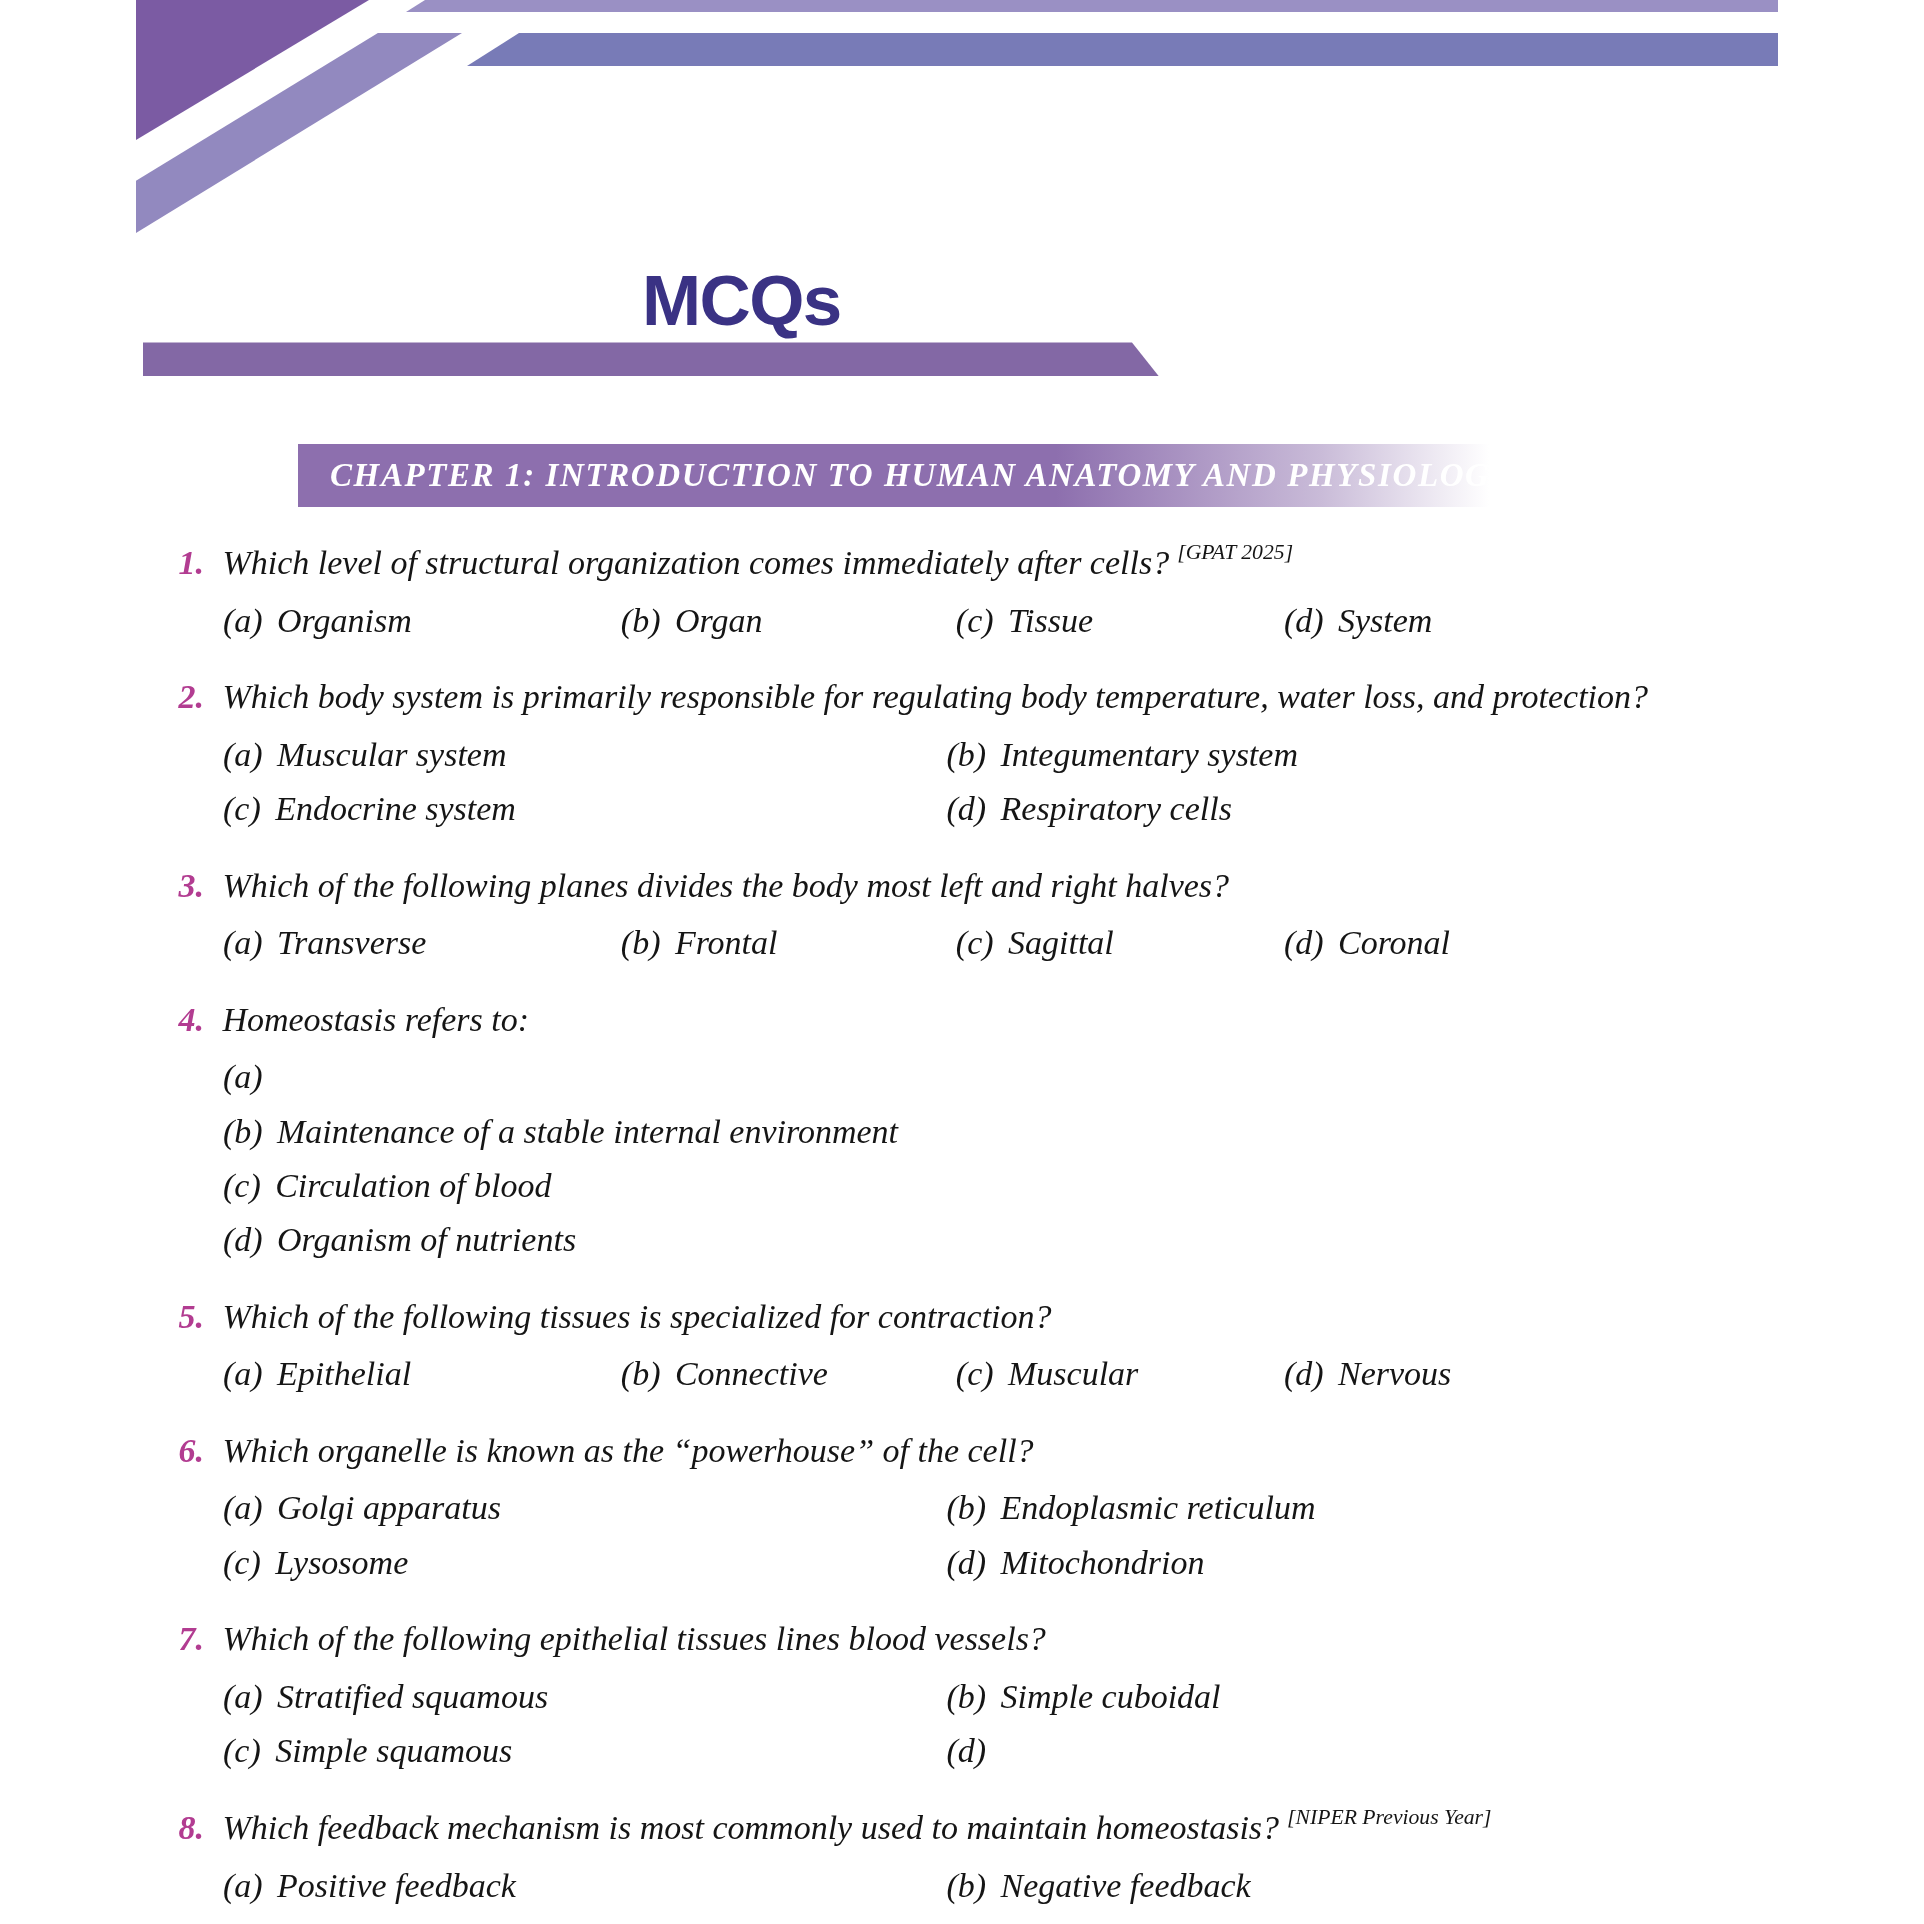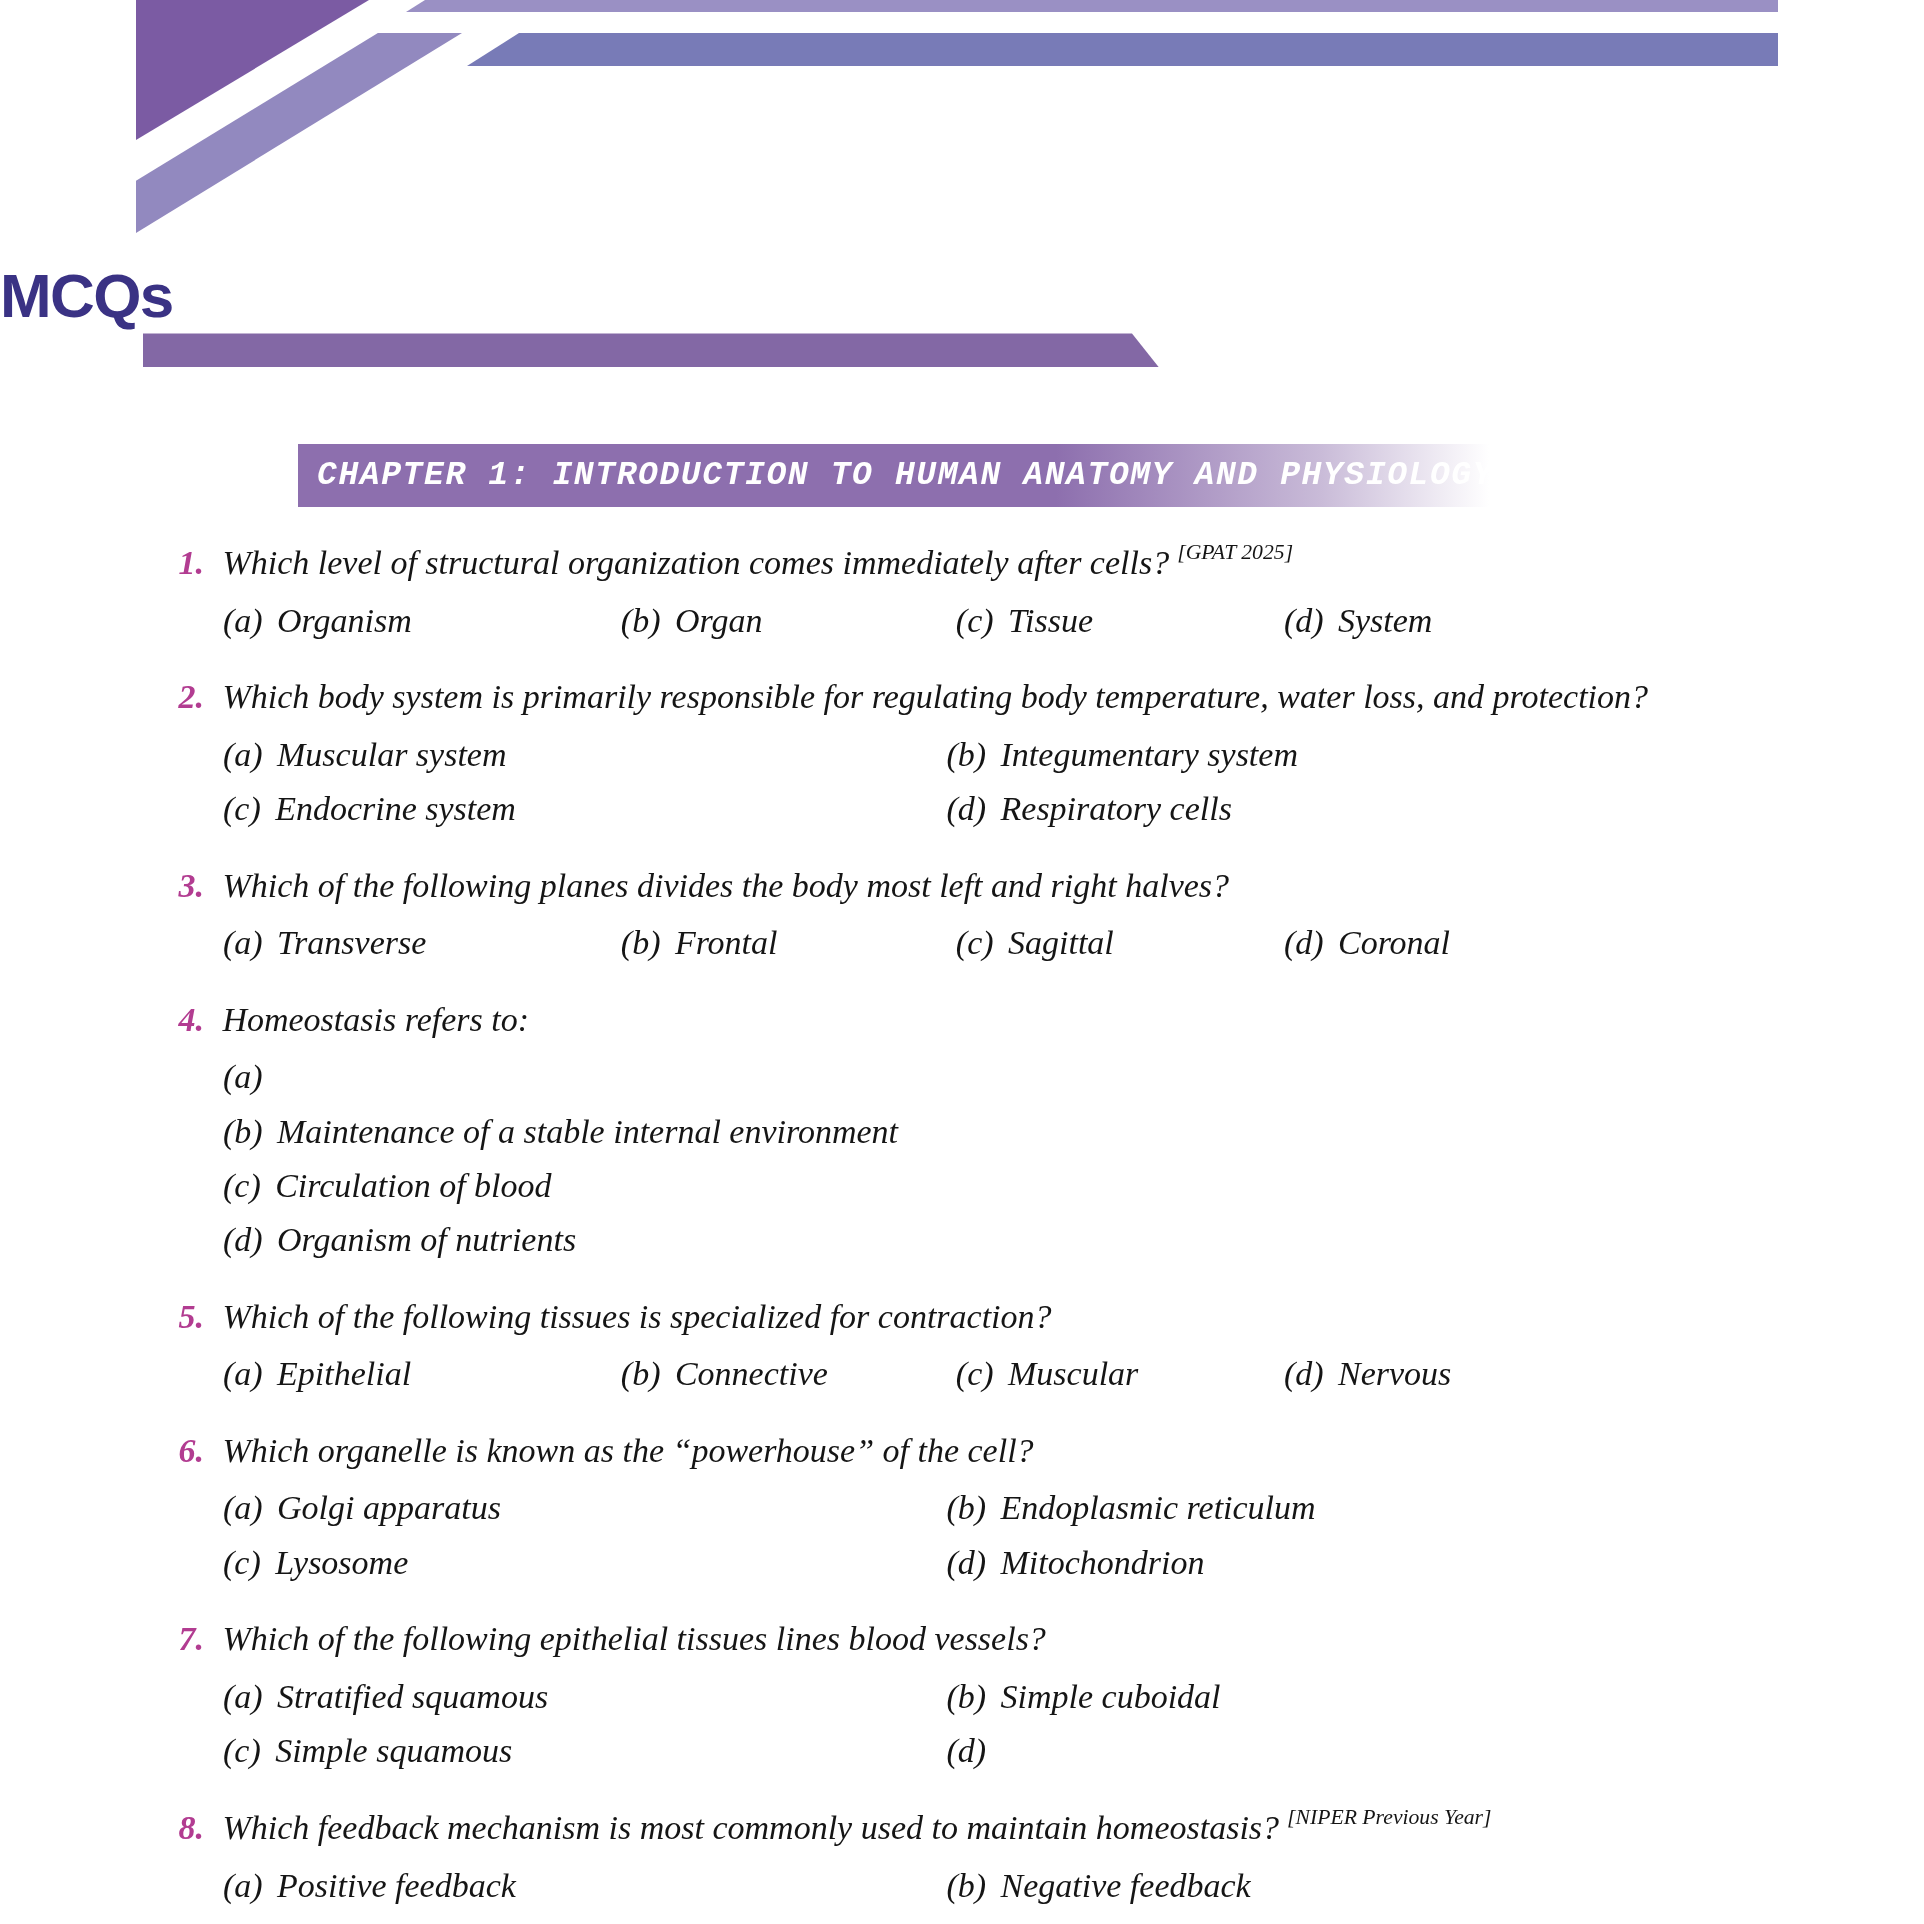--- a/index.html
+++ b/index.html
@@ -15,34 +15,34 @@
       clip-path:polygon(74.2% 0,100% 0,0 100%,0 73.9%); }
   .deco-strip-top { left:406px; top:0; width:1372px; height:12px;
       background:var(--deco-strip-top);
       clip-path:polygon(19px 0,100% 0,100% 100%,0 100%); }
   .deco-bar-blue { left:467px; top:33px; width:1311px; height:33px;
       background:var(--deco-bar-blue);
       clip-path:polygon(52px 0,100% 0,100% 100%,0 100%); }
 
   
   .title-wrap { position:absolute; left:0; top:265px; width:1925px; }
-  .mcq-title { font-size:62px; font-weight:700;
+  .mcq-title { margin-left:642px; font-size:71px; font-weight:700;
       letter-spacing:-1.6px; color:var(--title); line-height:1;
       font-family:"Liberation Sans", sans-serif; }
   .title-underbar { margin-left:143px; margin-top:6.4px; width:1016px; height:34px;
       background:var(--underbar);
       clip-path:polygon(0 0,calc(100% - 27px) 0,100% 100%,0 100%); }
 
   
   .chapter-banner { position:absolute; left:298px; top:444px; width:1203px; height:63px;
       background:linear-gradient(90deg,var(--banner) 0%,var(--banner) 63%,#c9bbd8 85%,#ffffff 99%);
       display:flex; align-items:center; }
   .chapter-banner span { color:#ffffff; font-size:33px; font-weight:600; font-style:italic;
-      letter-spacing:1.6px; padding-left:19px; white-space:nowrap;
-      font-family:Liberation Mono, monospace; }
+      letter-spacing:1.6px; padding-left:32px; white-space:nowrap;
+      font-family:Liberation Serif, serif; }
 
   
   .questions { position:absolute; left:136px; top:542px; width:1652px;
       font-family:cursive; font-style:italic; color:#151515; font-size:34px; line-height:1.22; }
   .question { margin-bottom:35px; }
   .q-row { display:flex; align-items:flex-start; }
   .q-num { width:68px; flex:0 0 68px; text-align:right; margin-right:18.4px;
       color:var(--qnum); font-weight:700; }
   .q-text { flex:1; }
   .q-tag { font-size:21.7px; margin-left:8px; font-style:italic; }

